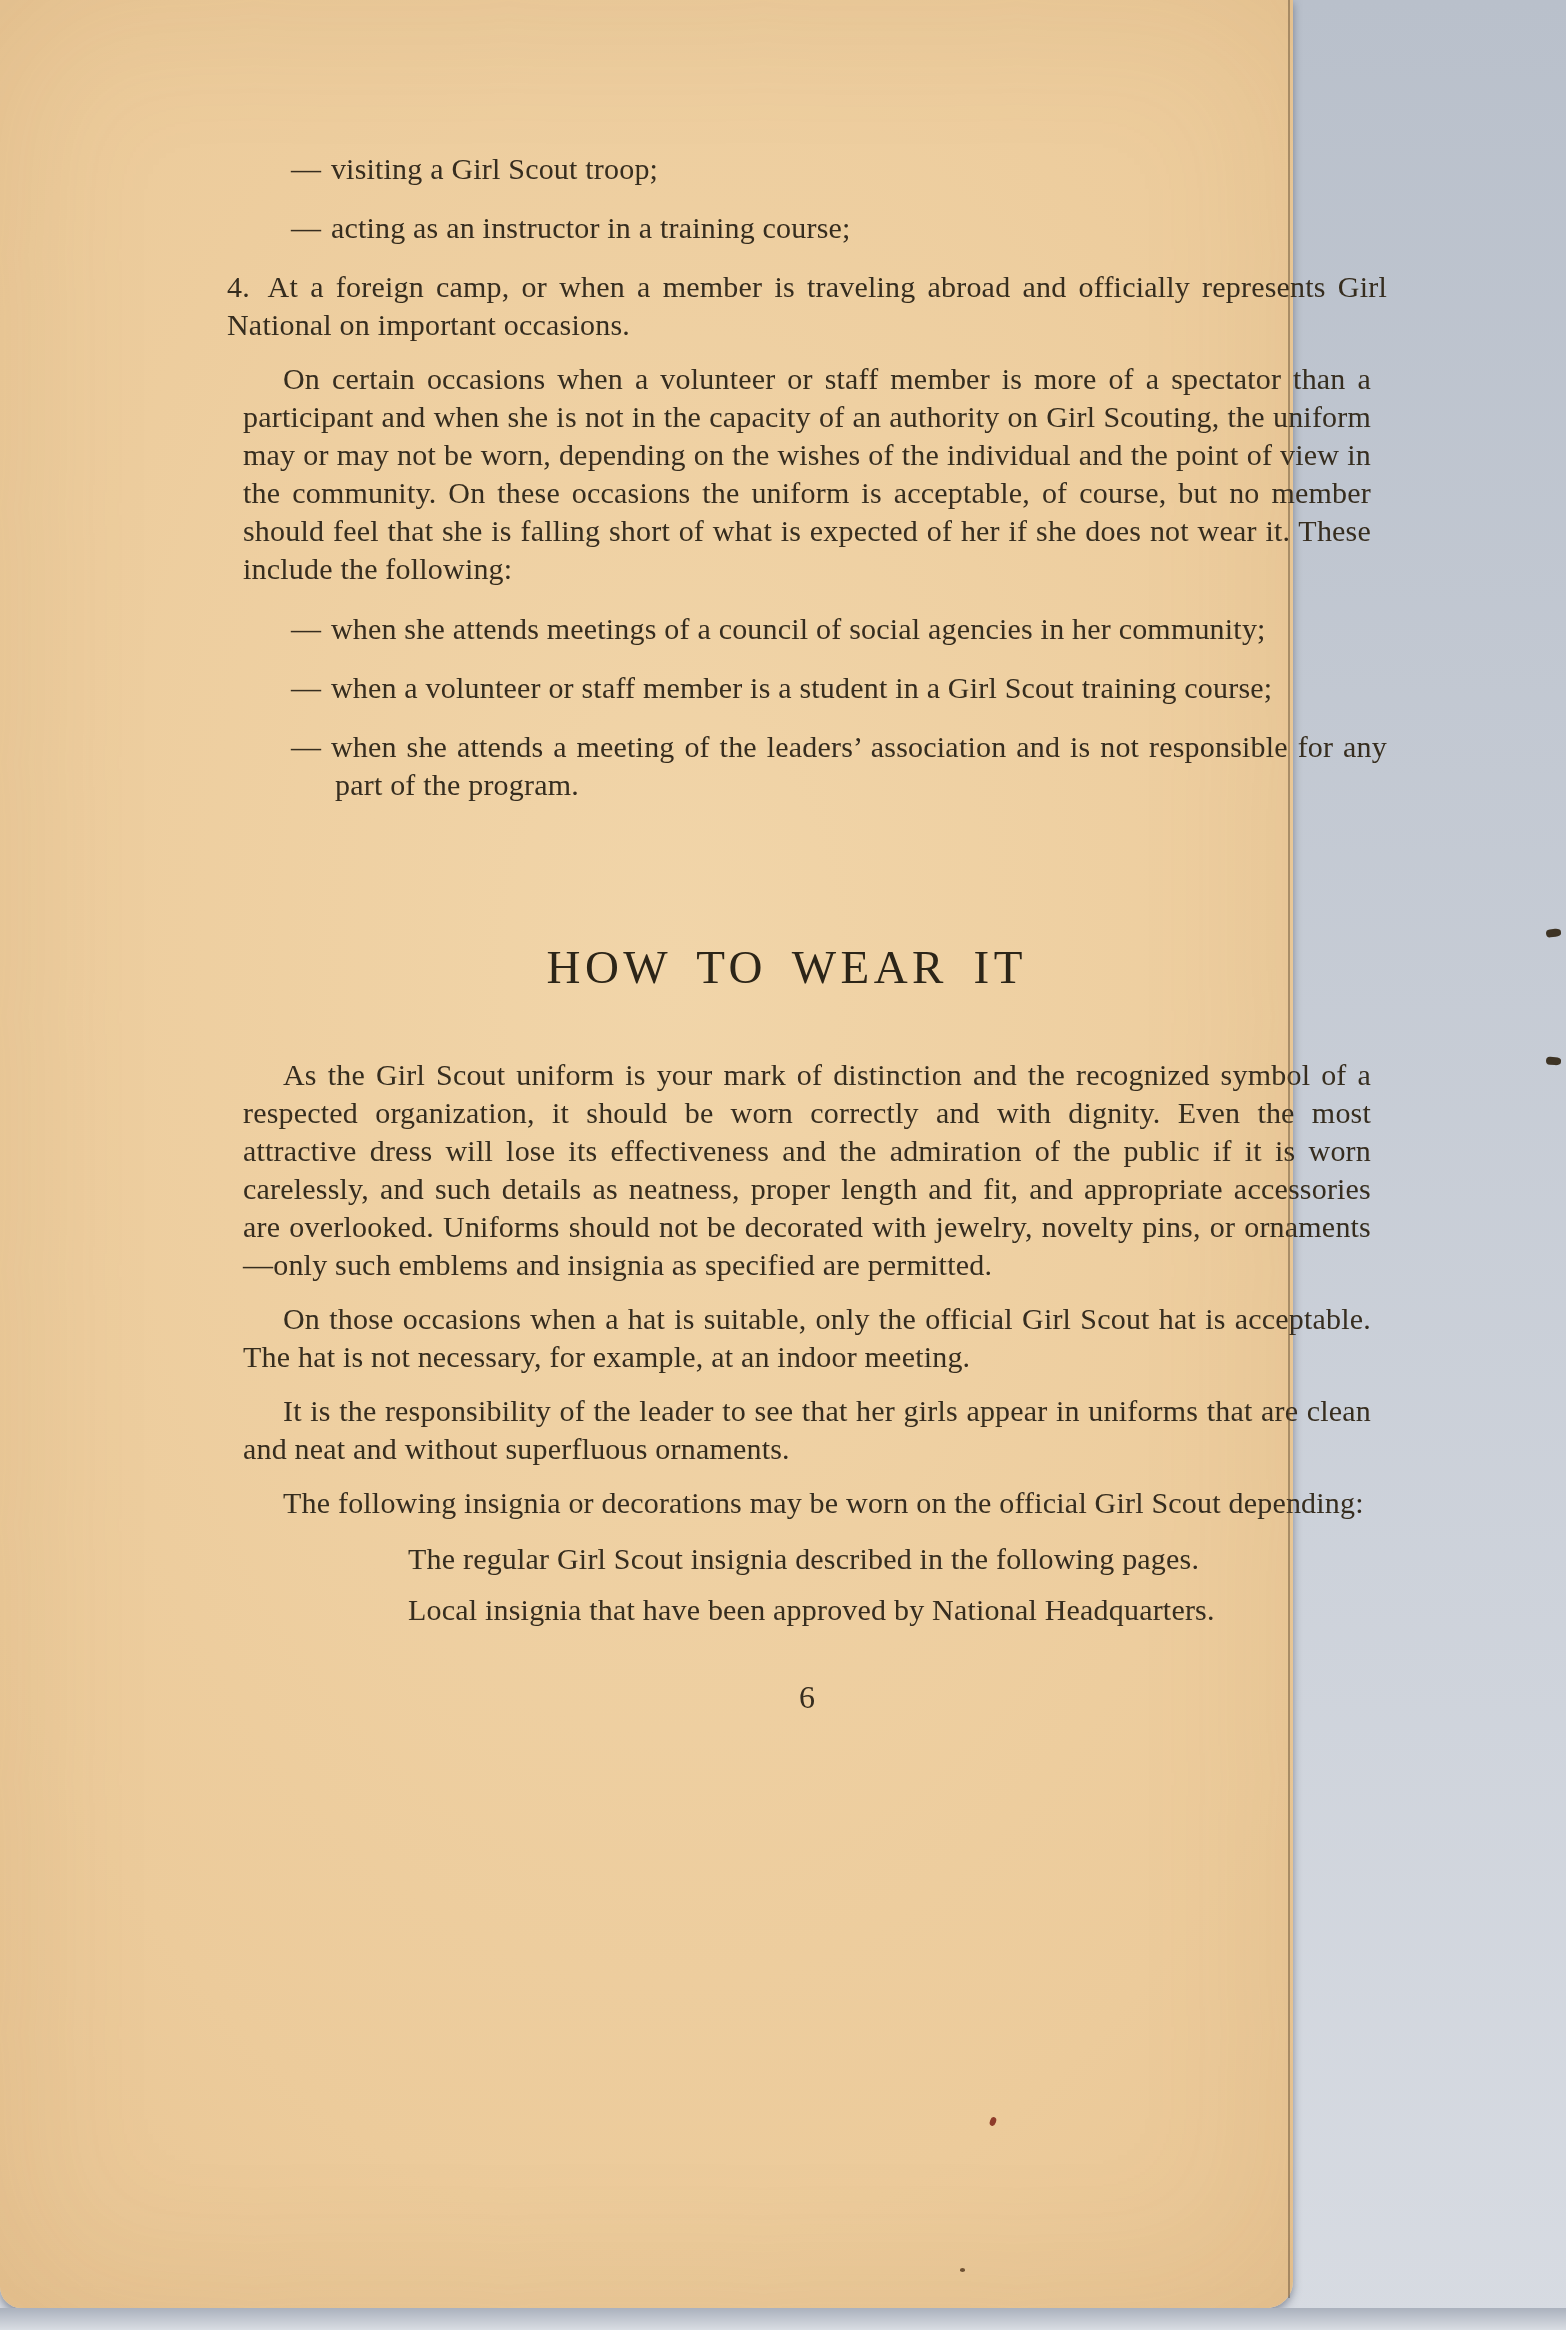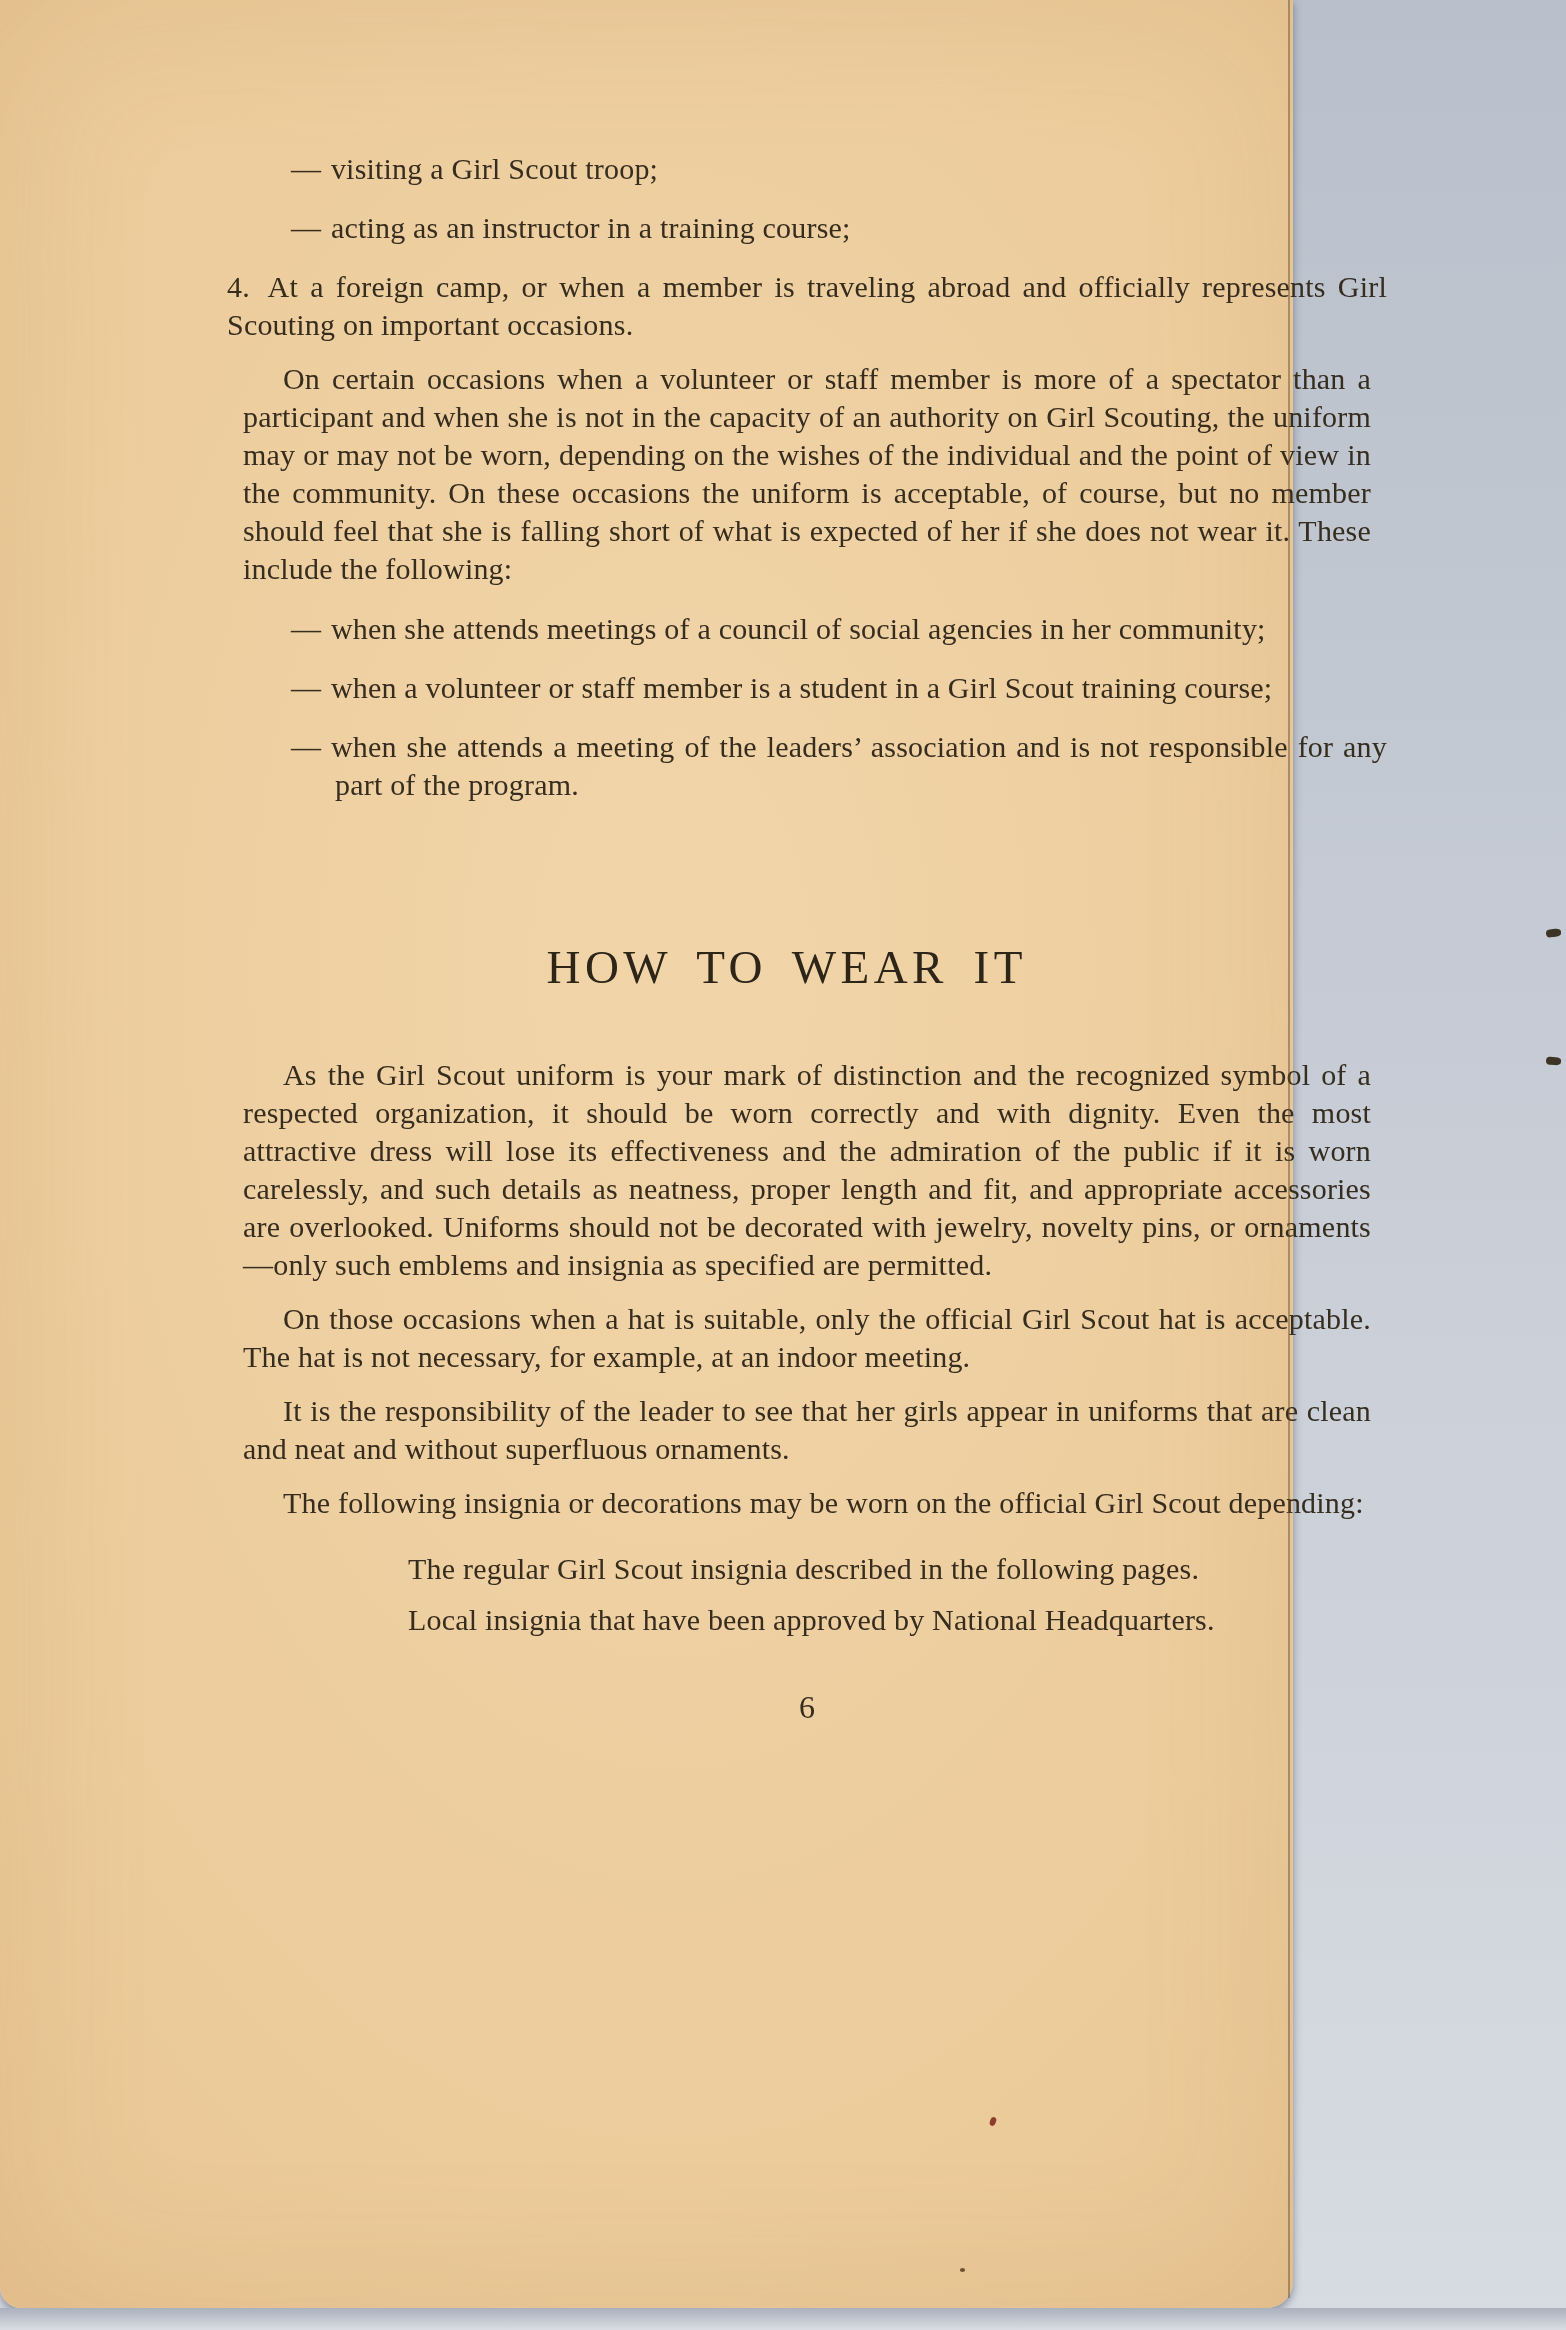--- a/index.html
+++ b/index.html
@@ -47,21 +47,21 @@
     text-align: center;
     font-family: Liberation Serif, serif;
     font-weight: 400;
     font-size: 47px;
     line-height: 1;
     letter-spacing: 4.4px;
     word-spacing: 9.7px;
     color: #2c2518;
   }
   .insignia-line { margin: 13.3px 0 0 181px; }
-  .insignia-line.first { margin-top: 28px; }
+  .insignia-line.first { margin-top: 18px; }
   .page-number {
     margin-top: 49px;
     text-align: center;
     font-size: 32px;
   }
   .edge-line {
     position: absolute; right: 3.5px; top: 0;
     width: 1.8px; height: 2298px;
     background: rgba(98, 77, 52, 0.48);
   }
@@ -96,21 +96,21 @@
 <body>
 
 <div class="page">
   <div class="content">
 
     <p class="bullet"><span class="dash">—</span><span>visiting a Girl Scout troop;</span></p>
 
     <p class="bullet"><span class="dash">—</span><span>acting as an instructor in a training course;</span></p>
 
 
-    <p class="numbered"><span class="num">4.</span><span>At a foreign camp, or when a member is traveling abroad and officially represents Girl Scouting on important occasions.</span></p>
+    <p class="numbered"><span class="num">4.</span><span>At a foreign camp, or when a member is traveling abroad and officially represents Girl National on important occasions.</span></p>
 
     <p class="para">On certain occasions when a volunteer or staff member is more of a spectator than a participant and when she is not in the capacity of an authority on Girl Scouting, the uniform may or may not be worn, depending on the wishes of the individual and the point of view in the community. On these occasions the uniform is acceptable, of course, but no member should feel that she is falling short of what is expected of her if she does not wear it. These include the following:</p>
 
     <div class="bullet-list">
       <p class="bullet"><span class="dash">—</span><span>when she attends meetings of a council of social agencies in her community;</span></p>
       <p class="bullet"><span class="dash">—</span><span>when a volunteer or staff member is a student in a Girl Scout training course;</span></p>
       <p class="bullet"><span class="dash">—</span><span>when she attends a meeting of the leaders’ association and is not responsible for any part of the program.</span></p>
     </div>
 
 

